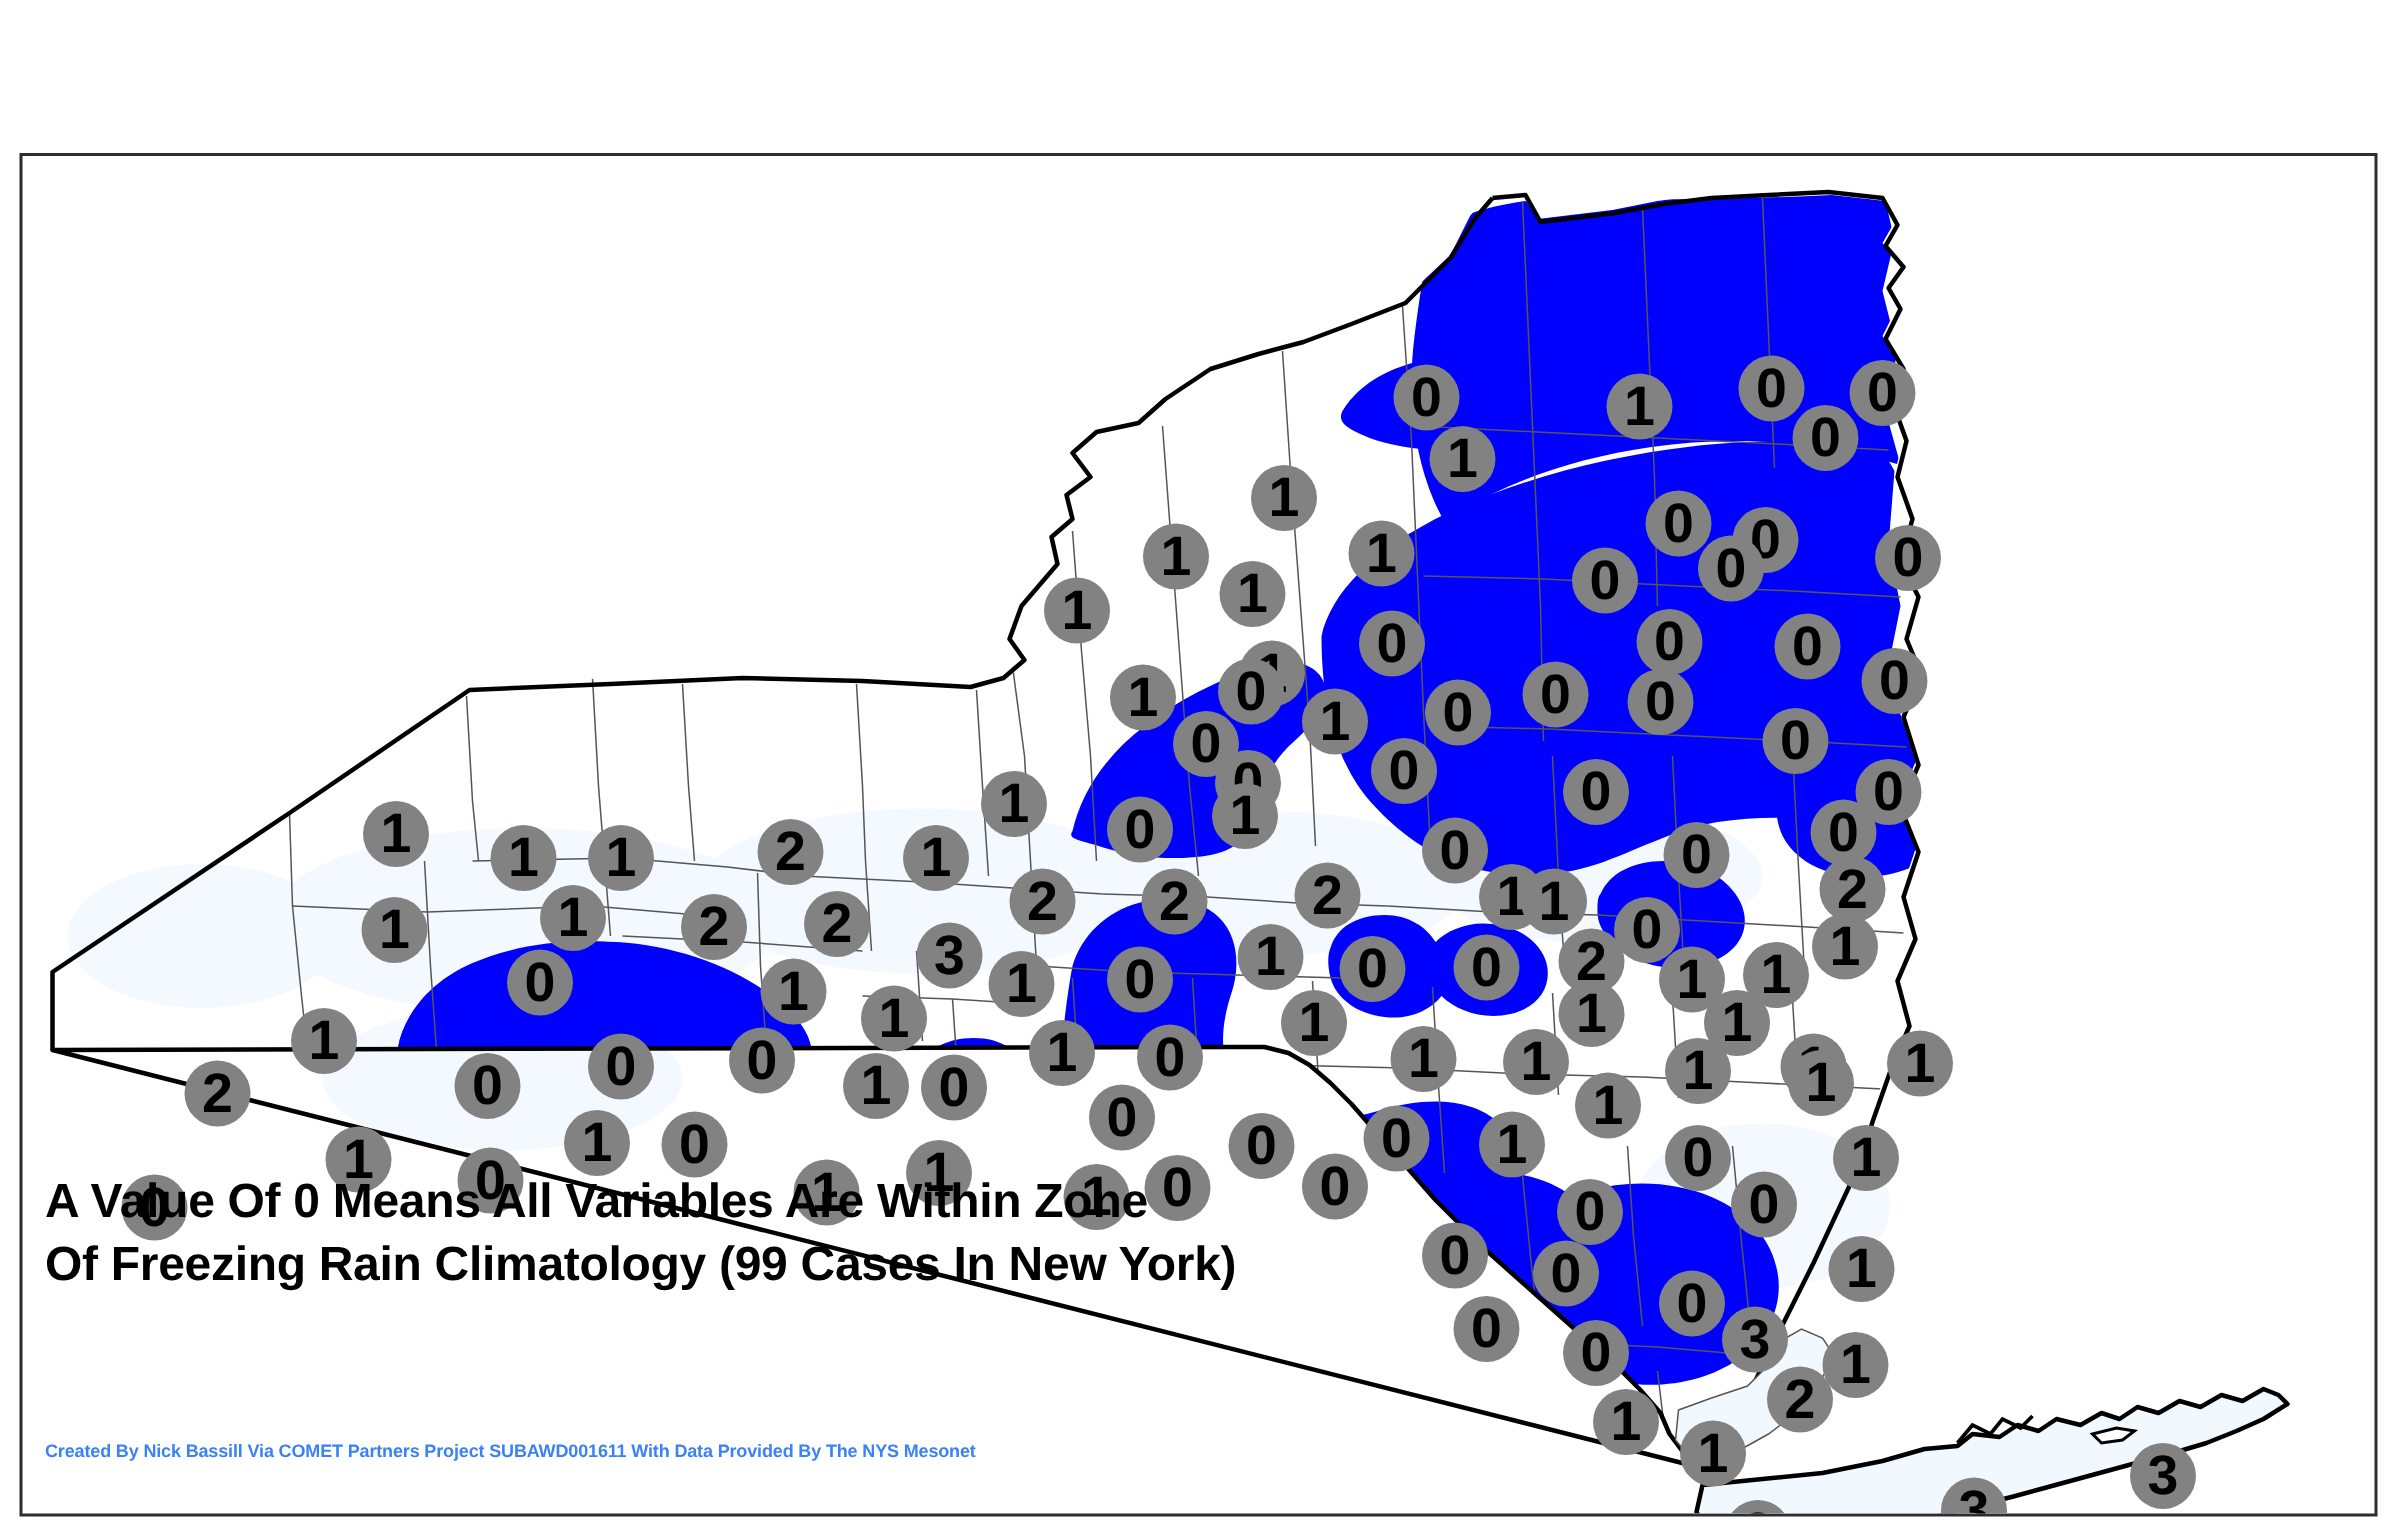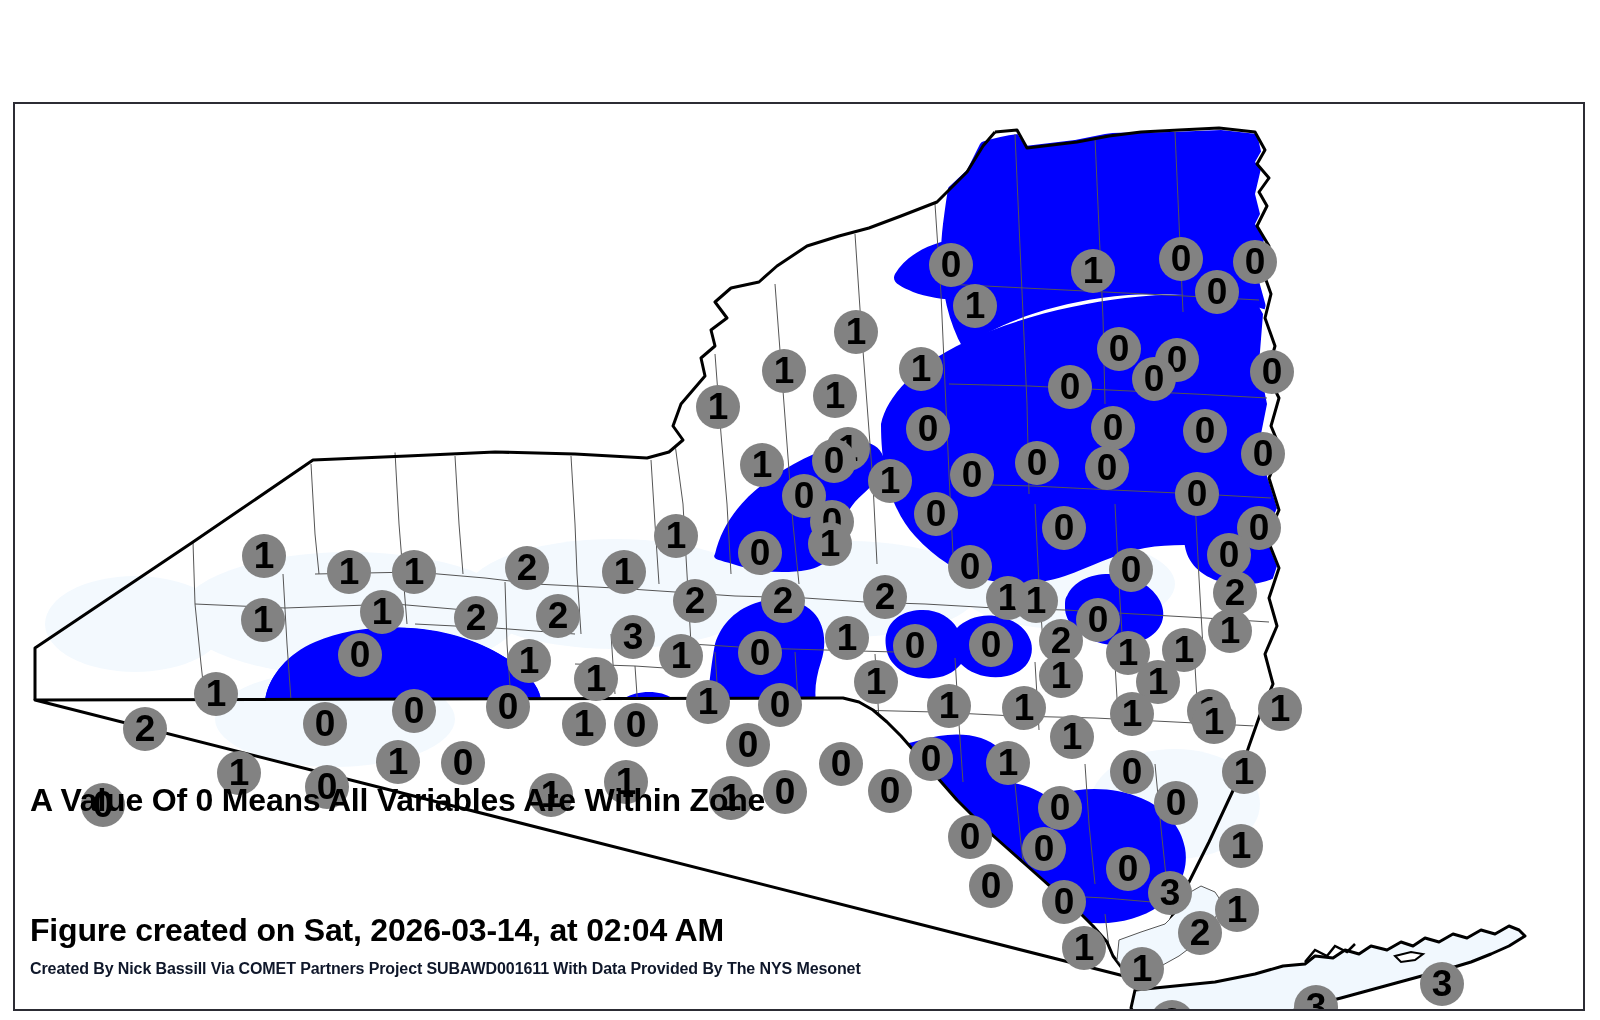--- a/index.html
+++ b/index.html
@@ -39,21 +39,21 @@
     position:absolute;left:30px;top:780px;width:1030px;
     font-size:32px;font-weight:bold;color:#000;line-height:1.30;
     letter-spacing:-.2px;
   }
   #figline{
     position:absolute;left:30px;top:912px;width:1100px;
     font-size:32px;font-weight:bold;color:#000;letter-spacing:-.2px;
   }
   #credit{
     position:absolute;left:30px;top:960px;width:1300px;
-    font-size:16px;font-weight:bold;color:#0f172a;letter-spacing:-.1px;
+    font-size:12px;font-weight:bold;color:#3b82f6;letter-spacing:-.1px;
   }
 </style>
 </head>
 <body>
 
 <div id="app">
 
 
   <div id="frame">
     <div id="mapstage">
@@ -636,19 +636,19 @@
           </div>
           <div class="mk" style="left: 1427px; top: 880px; background: rgb(130, 130, 130); color: rgb(0, 0, 0);">
             <span>3</span>
           </div>
         </div>
     </div>
   </div>
 
   <div id="annot">
     <div>A Value Of 0 Means All Variables Are Within Zone</div>
+    <div>Of Freezing Rain Climatology (99 Cases In New York)</div>
   </div>
 
-  <div id="figline">Figure created on Sat, 2026-03-14, at 02:04 AM</div>
 
   <div id="credit">Created By Nick Bassill Via COMET Partners Project SUBAWD001611 With Data Provided By The NYS Mesonet</div>
 
 </div>
 
 </body></html>

